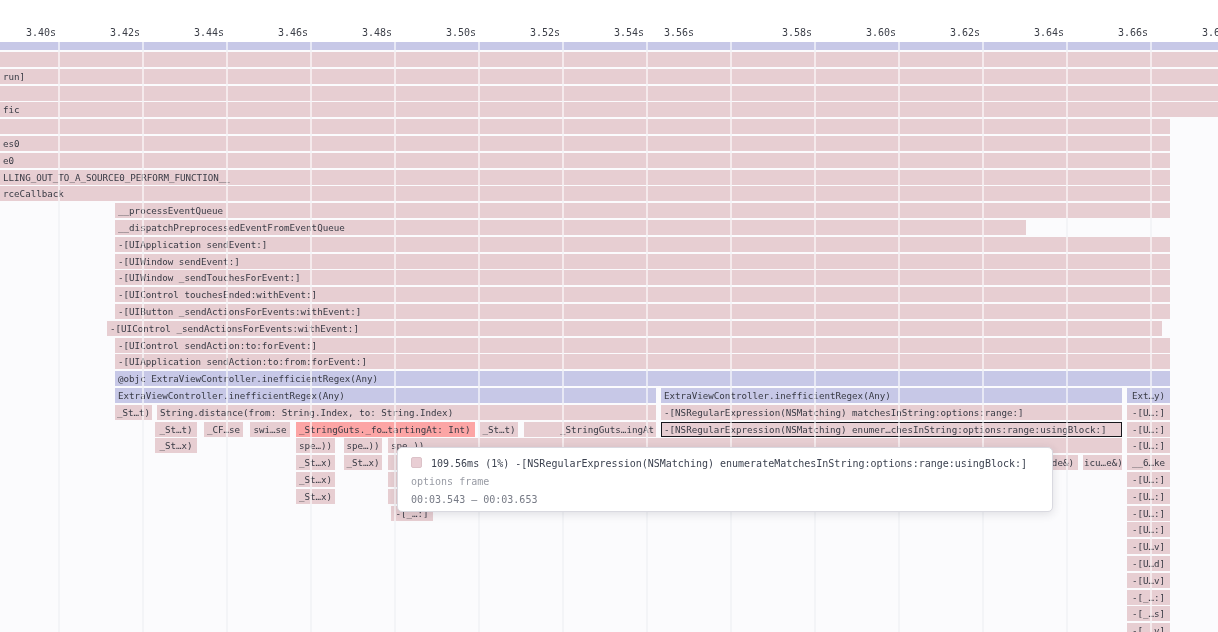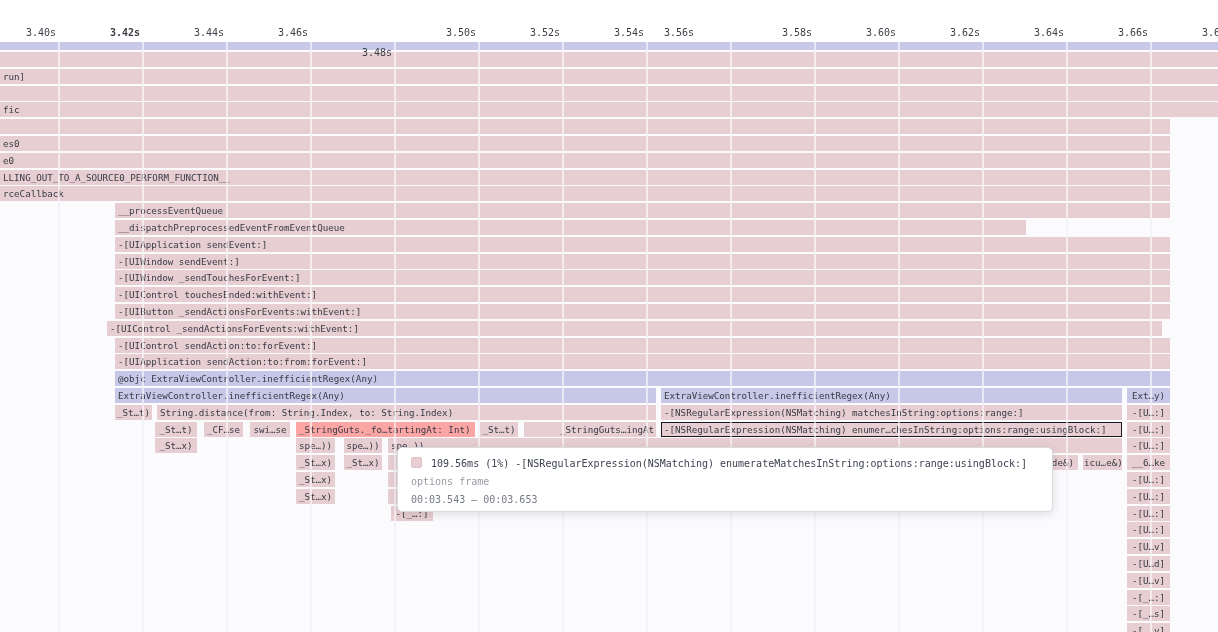--- a/index.html
+++ b/index.html
@@ -202,24 +202,24 @@
       <div class="gridline-over" style="left: 646px;"></div>
       <div class="gridline-over" style="left: 730px;"></div>
       <div class="gridline-over" style="left: 814px;"></div>
       <div class="gridline-over" style="left: 898px;"></div>
       <div class="gridline-over" style="left: 982px;"></div>
       <div class="gridline-over" style="left: 1066px;"></div>
       <div class="gridline-over" style="left: 1150px;"></div>
     </div>
   <div id="axis">
       <div class="tick-label" style="left: -14px; width: 70px;">3.40s</div>
-      <div class="tick-label" style="left: 70px; width: 70px; font-weight: bold;">3.42s</div>
+      <div class="tick-label" style="left: 70px; width: 70px;">3.42s</div>
       <div class="tick-label" style="left: 154px; width: 70px;">3.44s</div>
       <div class="tick-label" style="left: 238px; width: 70px;">3.46s</div>
-      <div class="tick-label" style="left: 322px; width: 70px; margin-top: 20px;">3.48s</div>
+      <div class="tick-label" style="left: 322px; width: 70px;">3.48s</div>
       <div class="tick-label" style="left: 406px; width: 70px;">3.50s</div>
       <div class="tick-label" style="left: 490px; width: 70px;">3.52s</div>
       <div class="tick-label" style="left: 574px; width: 70px;">3.54s</div>
       <div class="tick-label" style="left: 624px; width: 70px;">3.56s</div>
       <div class="tick-label" style="left: 742px; width: 70px;">3.58s</div>
       <div class="tick-label" style="left: 826px; width: 70px;">3.60s</div>
       <div class="tick-label" style="left: 910px; width: 70px;">3.62s</div>
       <div class="tick-label" style="left: 994px; width: 70px;">3.64s</div>
       <div class="tick-label" style="left: 1078px; width: 70px;">3.66s</div>
       <div class="tick-label" style="left: 1162px; width: 70px;">3.68s</div>

